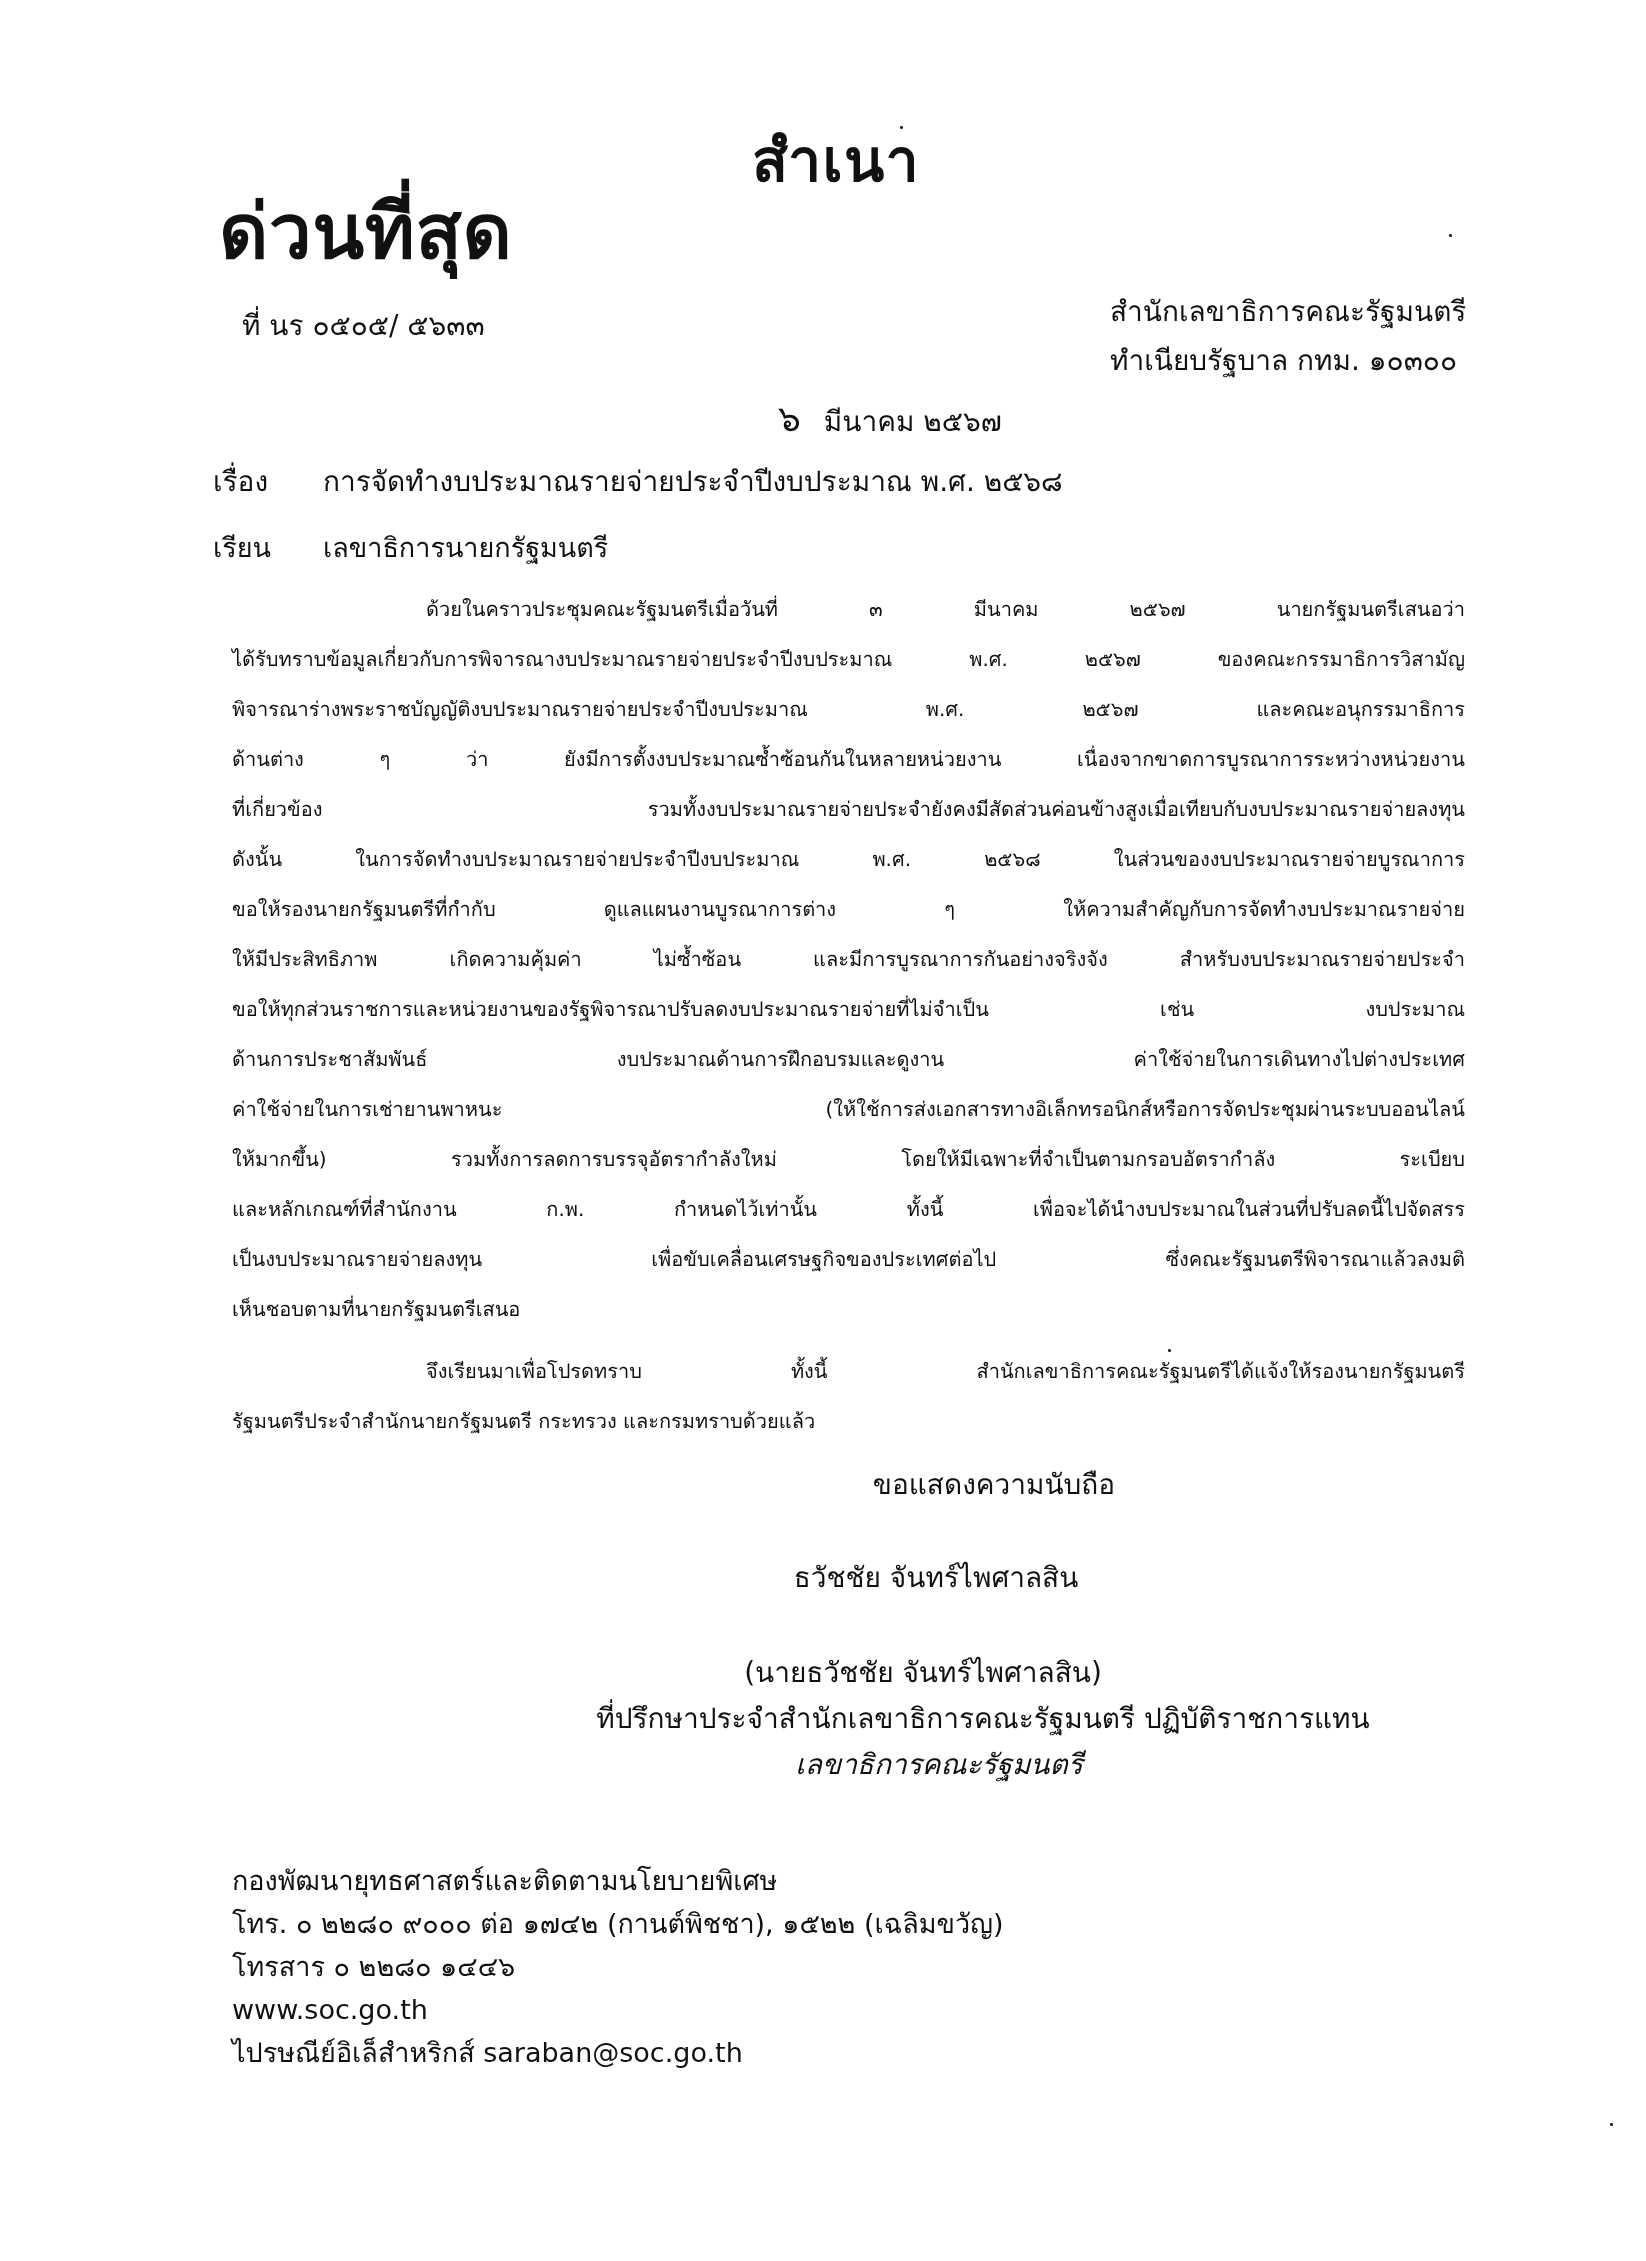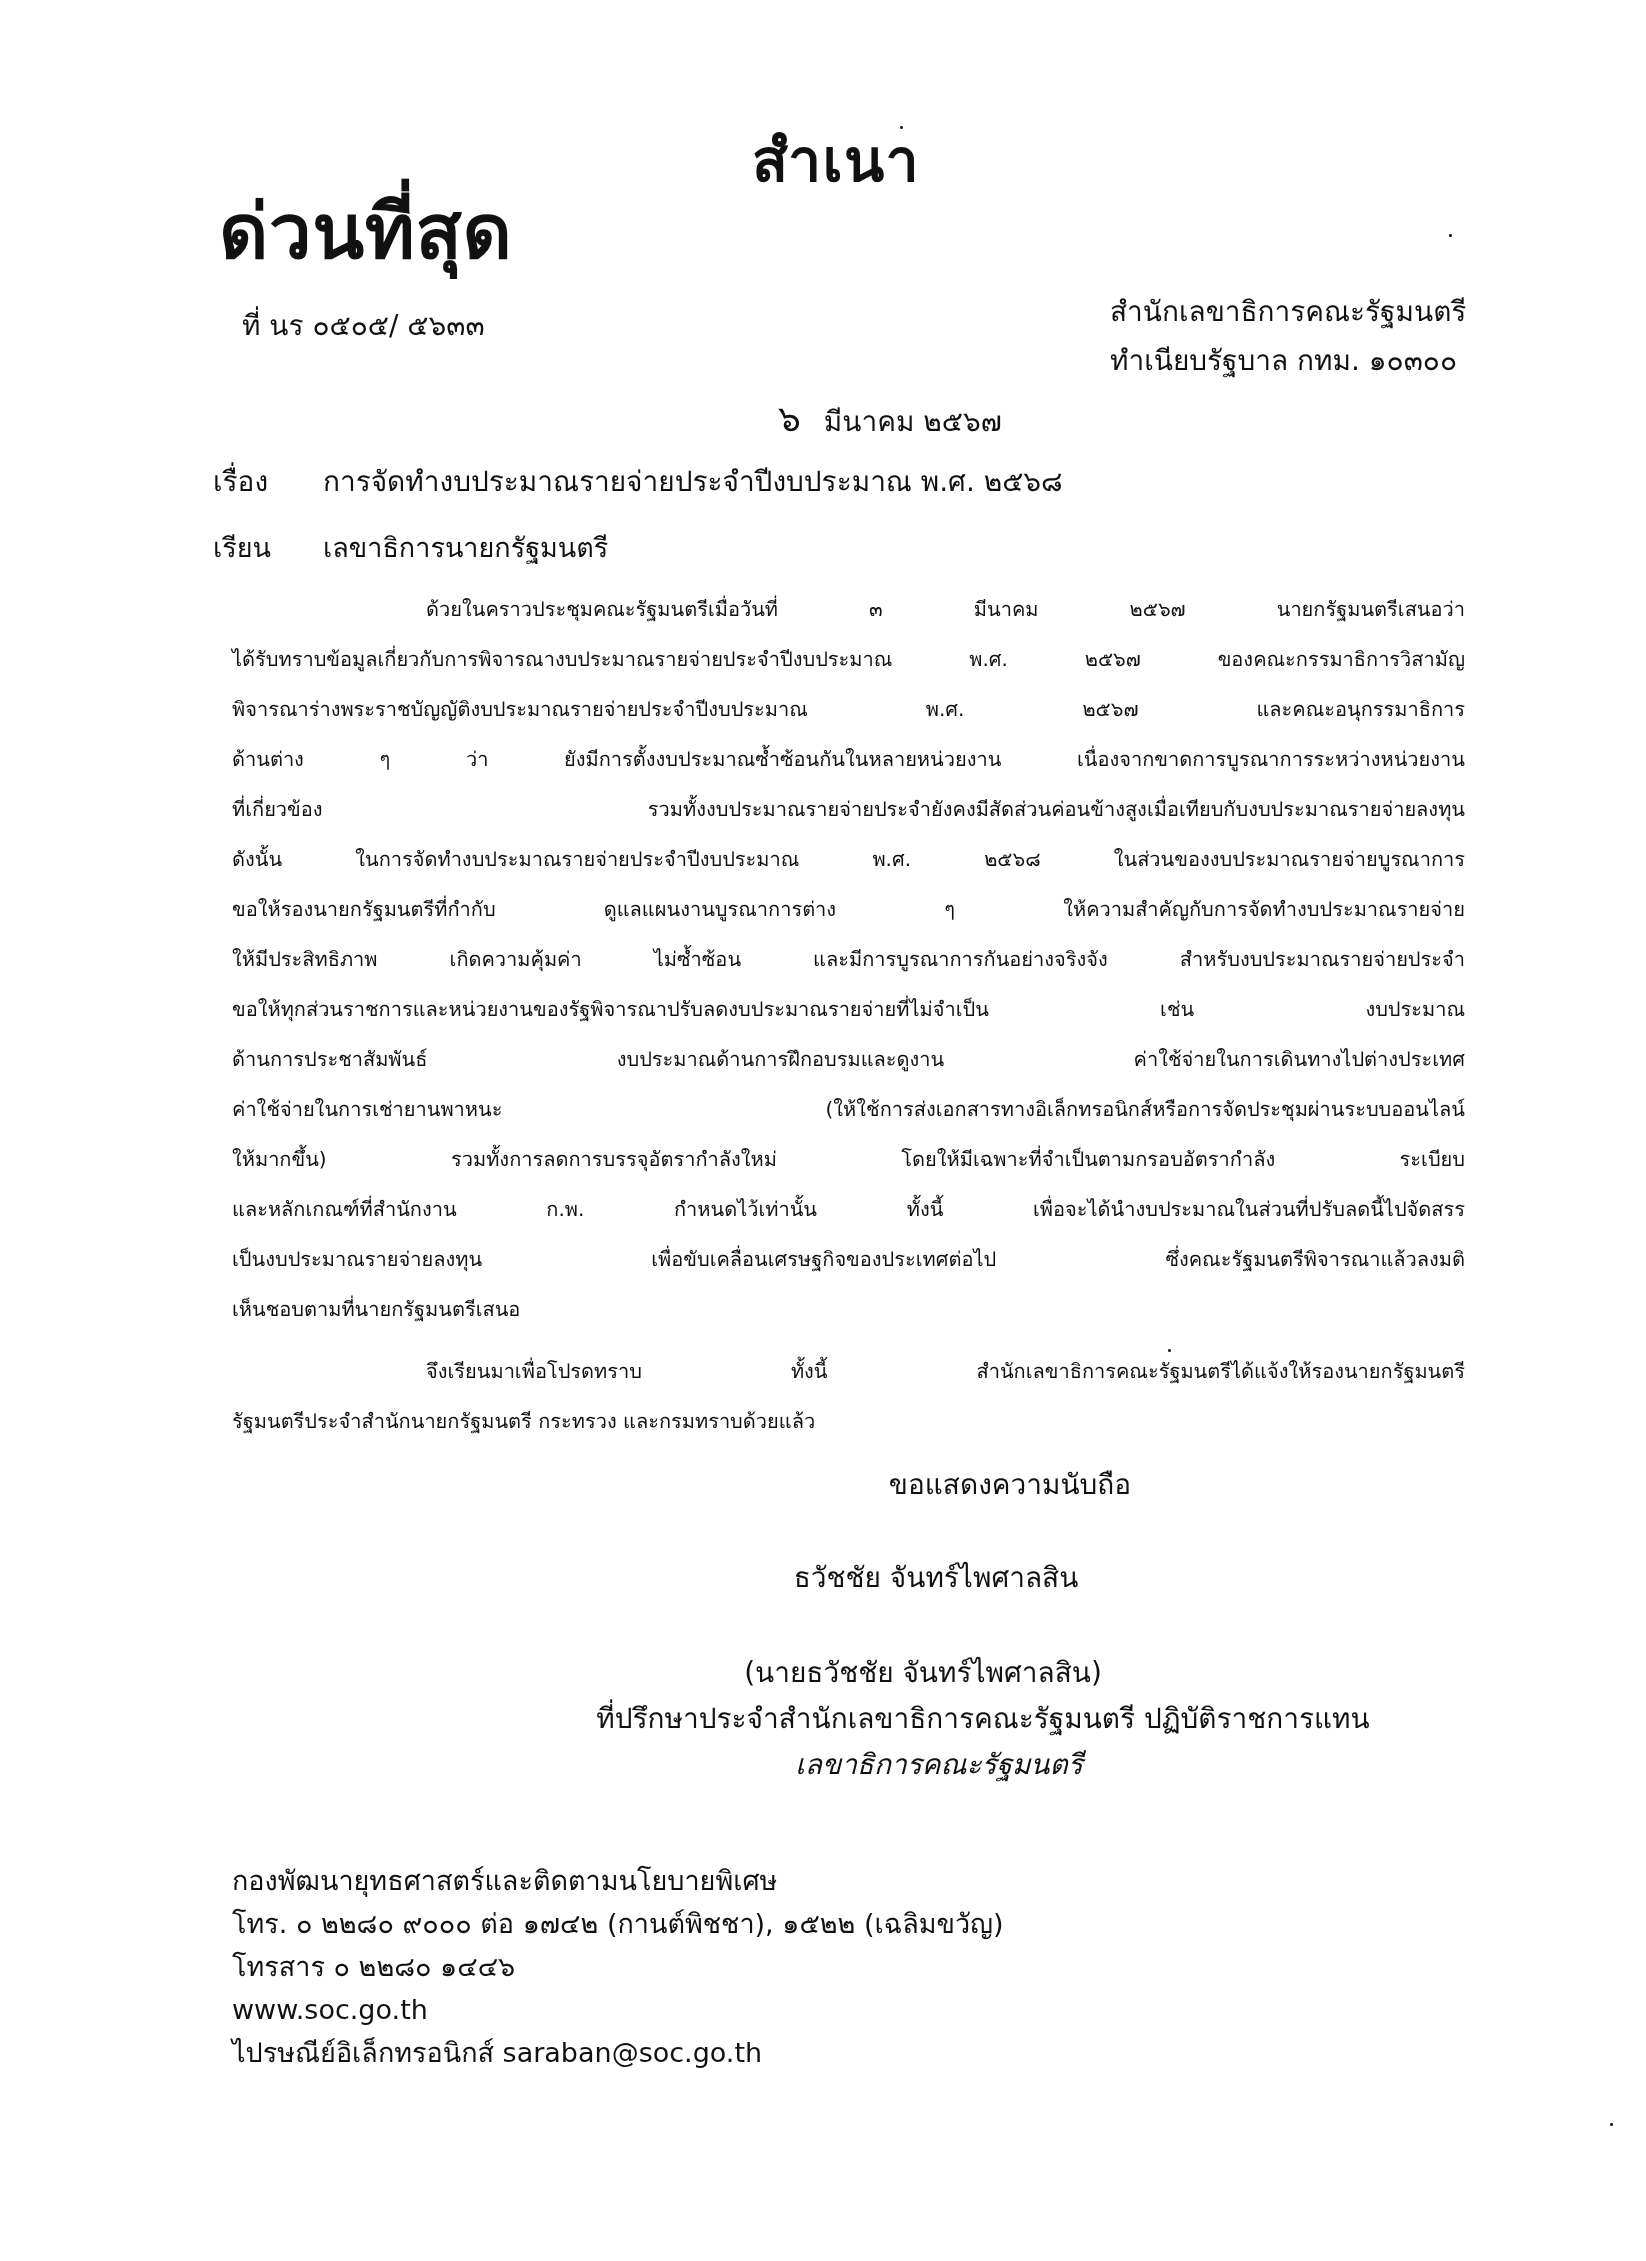--- a/index.html
+++ b/index.html
@@ -18,21 +18,21 @@
   .subject { left: 213px; top: 459px; font-size: 28px; }
   .to { left: 213px; top: 526px; font-size: 27px; }
   .label-col { display: inline-block; width: 110px; }
   .body-block { position: absolute; left: 232px; width: 1233px; font-size: 20px; line-height: 50px; }
   .body-line { display: block; white-space: nowrap; text-align: justify; text-align-last: justify; }
   .body-line.last { text-align-last: left; }
   .body-line.indent { padding-left: 194px; }
   .p1 { top: 584px; }
   .p2 { top: 1346px; }
   .sign-center { position: absolute; font-size: 28px; white-space: nowrap; transform: translateX(-50%); }
-  .closing { left: 994px; top: 1462px; margin-left: 16px; }
+  .closing { left: 994px; top: 1462px; }
   .sig { left: 936px; top: 1555px; }
   .sig-name { left: 923px; top: 1650px; }
   .sig-title1 { left: 939px; top: 1696px; margin-left: 44px; }
   .sig-title2 { left: 939px; top: 1742px; font-style: italic; }
   .footer { position: absolute; left: 232px; top: 1859px; font-size: 27px; line-height: 43px; }
   .footer div { white-space: nowrap; }
   .speck { position: absolute; width: 2.6px; height: 2.6px; background: #222; border-radius: 50%; }
 </style>
 </head>
 <body>
@@ -85,20 +85,20 @@
 <div class="sign-center sig">ธวัชชัย จันทร์ไพศาลสิน</div>
 <div class="sign-center sig-name">(นายธวัชชัย จันทร์ไพศาลสิน)</div>
 <div class="sign-center sig-title1">ที่ปรึกษาประจำสำนักเลขาธิการคณะรัฐมนตรี ปฏิบัติราชการแทน</div>
 <div class="sign-center sig-title2">เลขาธิการคณะรัฐมนตรี</div>
 
 <div class="footer">
   <div>กองพัฒนายุทธศาสตร์และติดตามนโยบายพิเศษ</div>
   <div>โทร. ๐ ๒๒๘๐ ๙๐๐๐ ต่อ ๑๗๔๒ (กานต์พิชชา), ๑๕๒๒ (เฉลิมขวัญ)</div>
   <div>โทรสาร ๐ ๒๒๘๐ ๑๔๔๖</div>
   <div>www.soc.go.th</div>
-  <div>ไปรษณีย์อิเล็กทรอนิกส์ saraban@soc.go.th</div>
+  <div>ไปรษณีย์อิเล็สำหริกส์ saraban@soc.go.th</div>
 </div>
 
 <div class="speck" style="left:900px;top:126px;"></div>
 <div class="speck" style="left:1449px;top:234px;"></div>
 <div class="speck" style="left:1168px;top:1349px;"></div>
 <div class="speck" style="left:1610px;top:2123px;"></div>
 
 
 </body></html>

